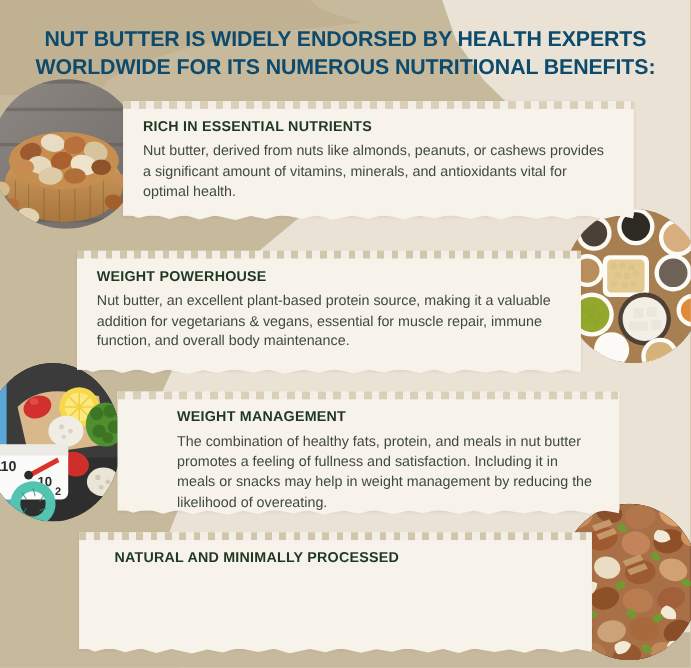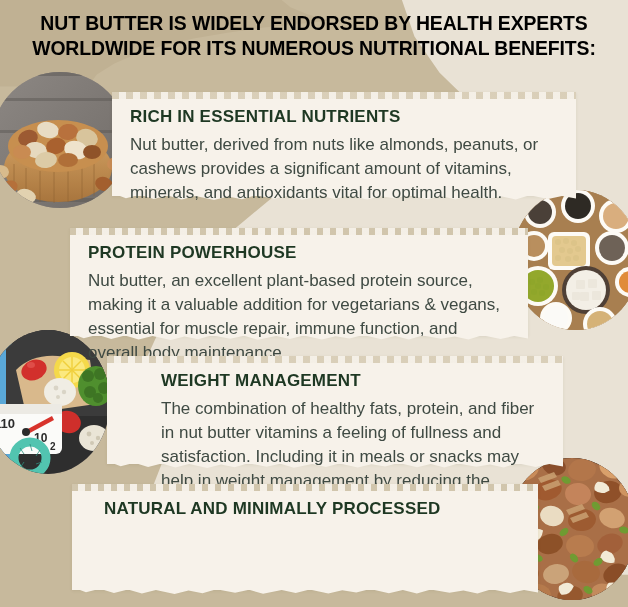--- a/index.html
+++ b/index.html
@@ -63,27 +63,27 @@
     clip-path:polygon(0 0,3% 52%,6% 18%,9% 60%,12% 25%,15% 66%,18% 30%,
       22% 70%,25% 34%,28% 62%,31% 22%,35% 58%,38% 28%,41% 68%,45% 30%,
       48% 60%,51% 24%,55% 64%,58% 32%,61% 56%,64% 20%,68% 62%,71% 30%,
       74% 66%,77% 26%,81% 58%,84% 34%,87% 64%,90% 22%,94% 60%,97% 30%,100% 56%,
       100% 0);
   }
 
   .card-inner{position:relative;padding:16px 22px 14px 22px;}
   .card-title{
     margin:0 0 6px 0;
-    font-size:17px;font-weight:bold;letter-spacing:.2px;
+    font-size:13px;font-weight:bold;letter-spacing:.2px;
     color:#1e3823;line-height:1.1;
     white-space:nowrap;
   }
   .card-text{
     margin:0;
-    font-size:17px;line-height:1.42;
+    font-size:13px;line-height:1.42;
     color:#3f4a43;
     max-width:100%;
   }
 
   
   #card1{left:112px;top:92px;width:464px;height:104px;}
   #card2{left:70px;top:228px;width:458px;height:108px;}
   #card3{left:107px;top:356px;width:456px;height:108px;}
   #card4{left:72px;top:484px;width:466px;height:106px;}
 
@@ -105,25 +105,25 @@
   #photo4{left:508px;top:458px;width:128px;height:142px;}
 
   
   .header{
     position:absolute;left:0;top:8px;width:628px;
     text-align:center;
     padding:0 10px;
     box-sizing:border-box;
   }
   .header h1{
-    margin:3px;
+    margin:16px;
     font-size:19.4px;font-weight:bold;
     letter-spacing:-0.1px;
     line-height:1.28;
-    color:#000000;
+    color:#0c4a6e;
     text-transform:uppercase;
   }
 </style>
 </head>
 <body>
 
 <div class="bg-base"></div>
 <div class="bg-cream"></div>
 <div class="bg-tan-topleft"></div>
 <div class="bg-tan-bottom"></div>
@@ -376,32 +376,32 @@
     <h2 class="card-title">RICH IN ESSENTIAL NUTRIENTS</h2>
     <p class="card-text">Nut butter, derived from nuts like almonds, peanuts, or cashews provides a significant amount of vitamins, minerals, and antioxidants vital for optimal health.</p>
   </div>
 </div>
 
 <div class="card" id="card2">
   <div class="card-body"></div>
   <div class="perf alt"></div>
   <div class="torn"></div>
   <div class="card-inner">
-    <h2 class="card-title">PROTEIN POWERHOUSE</h2>
+    <h2 class="card-title">WEIGHT POWERHOUSE</h2>
     <p class="card-text">Nut butter, an excellent plant-based protein source, making it a valuable addition for vegetarians  &amp; vegans, essential for muscle repair, immune function, and overall body maintenance.</p>
   </div>
 </div>
 
 <div class="card" id="card3">
   <div class="card-body"></div>
   <div class="perf"></div>
   <div class="torn"></div>
   <div class="card-inner">
     <h2 class="card-title">WEIGHT MANAGEMENT</h2>
-    <p class="card-text">The combination of healthy fats, protein, and fiber in nut butter vitamins a feeling of fullness and satisfaction. Including it in meals or snacks may help in weight management by reducing the likelihood of overeating.</p>
+    <p class="card-text">The combination of healthy fats, protein, and meals in nut butter promotes a feeling of fullness and satisfaction. Including it in meals or snacks may help in weight management by reducing the likelihood of overeating.</p>
   </div>
 </div>
 
 <div class="card" id="card4">
   <div class="card-body"></div>
   <div class="perf alt"></div>
   <div class="torn"></div>
   <div class="card-inner">
     <h2 class="card-title">NATURAL AND MINIMALLY PROCESSED</h2>
   </div>

